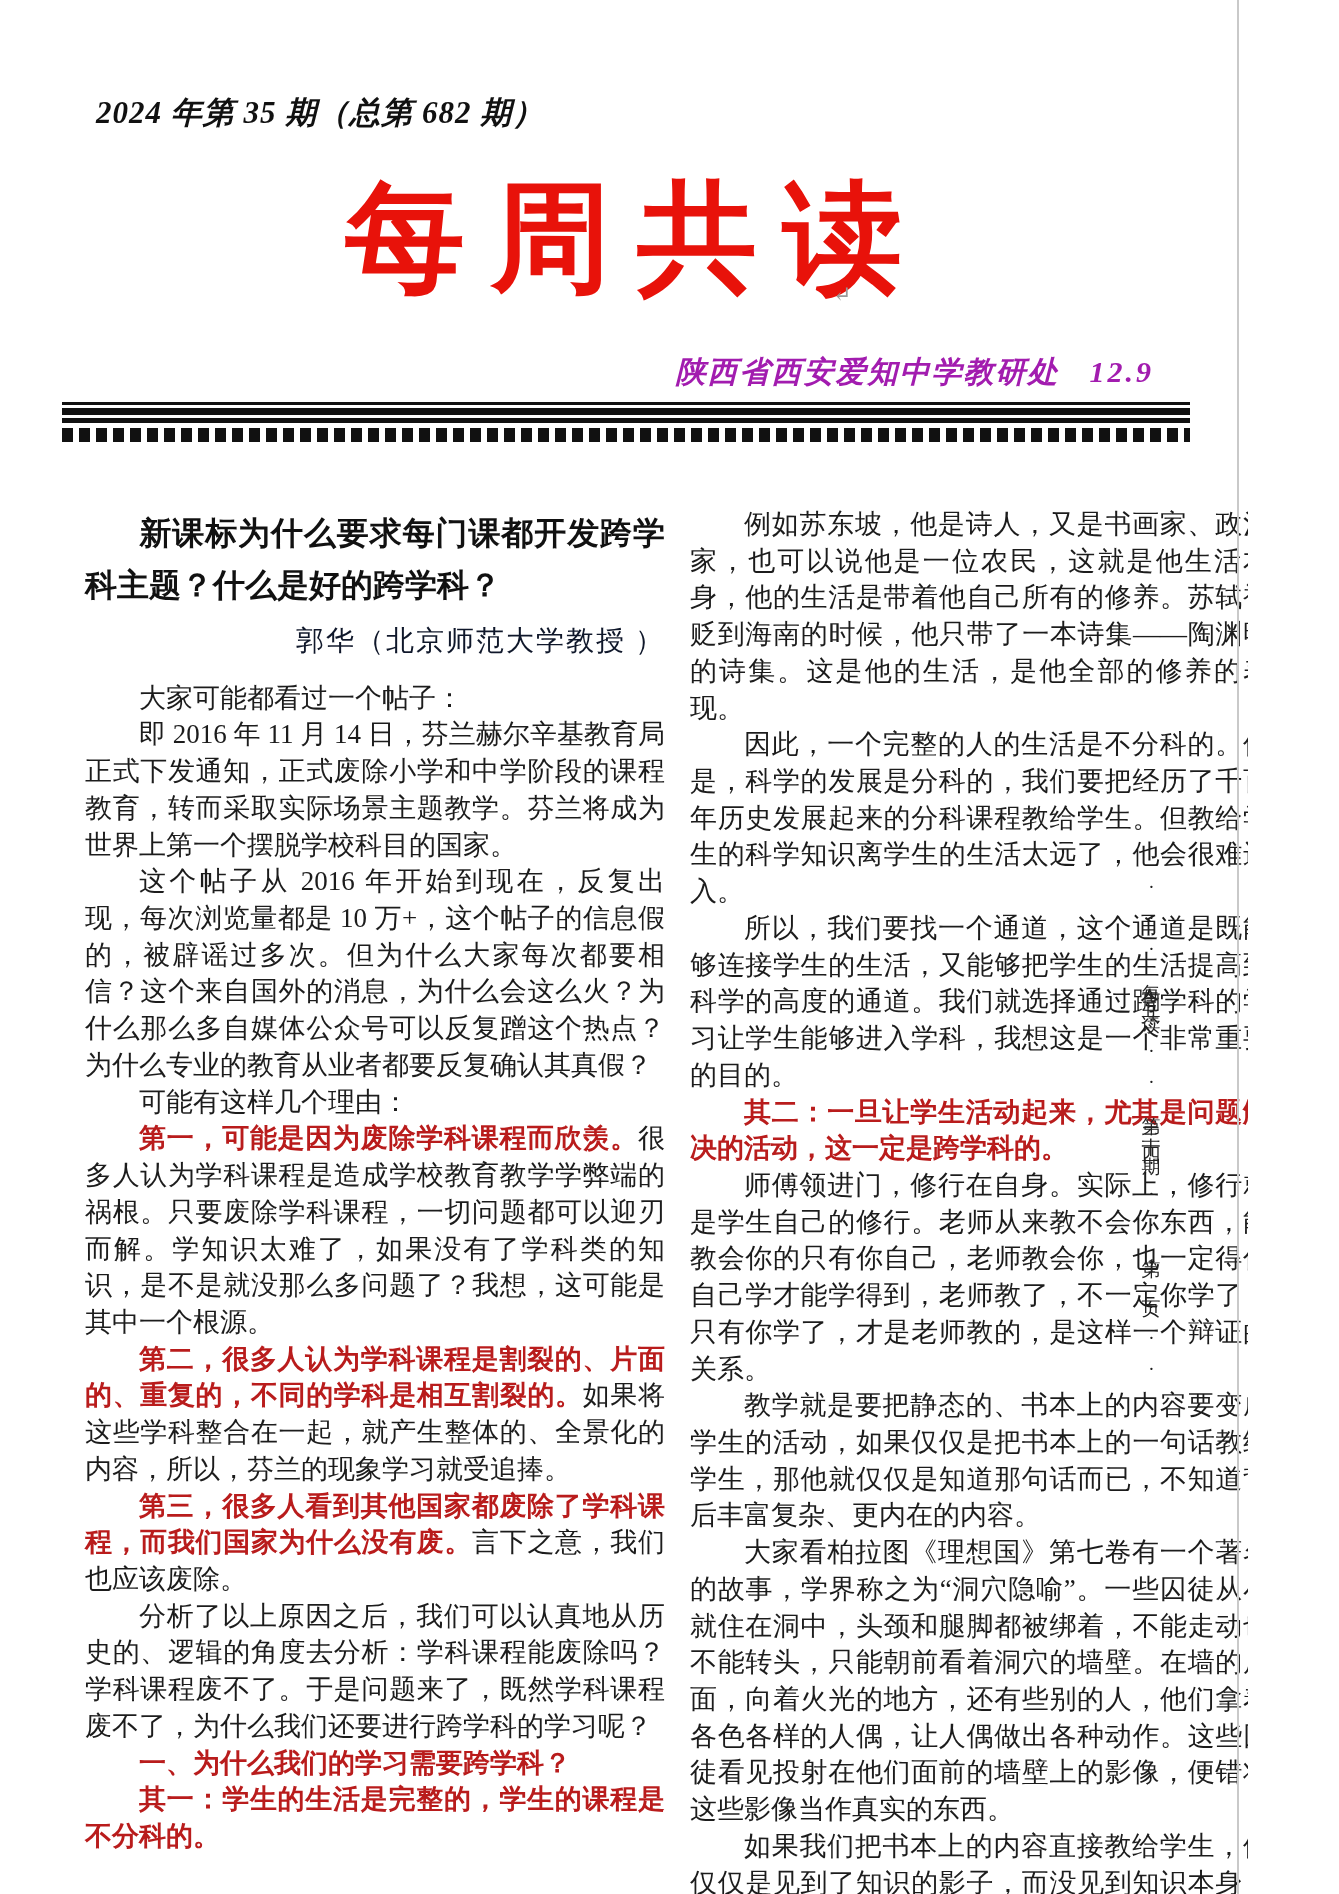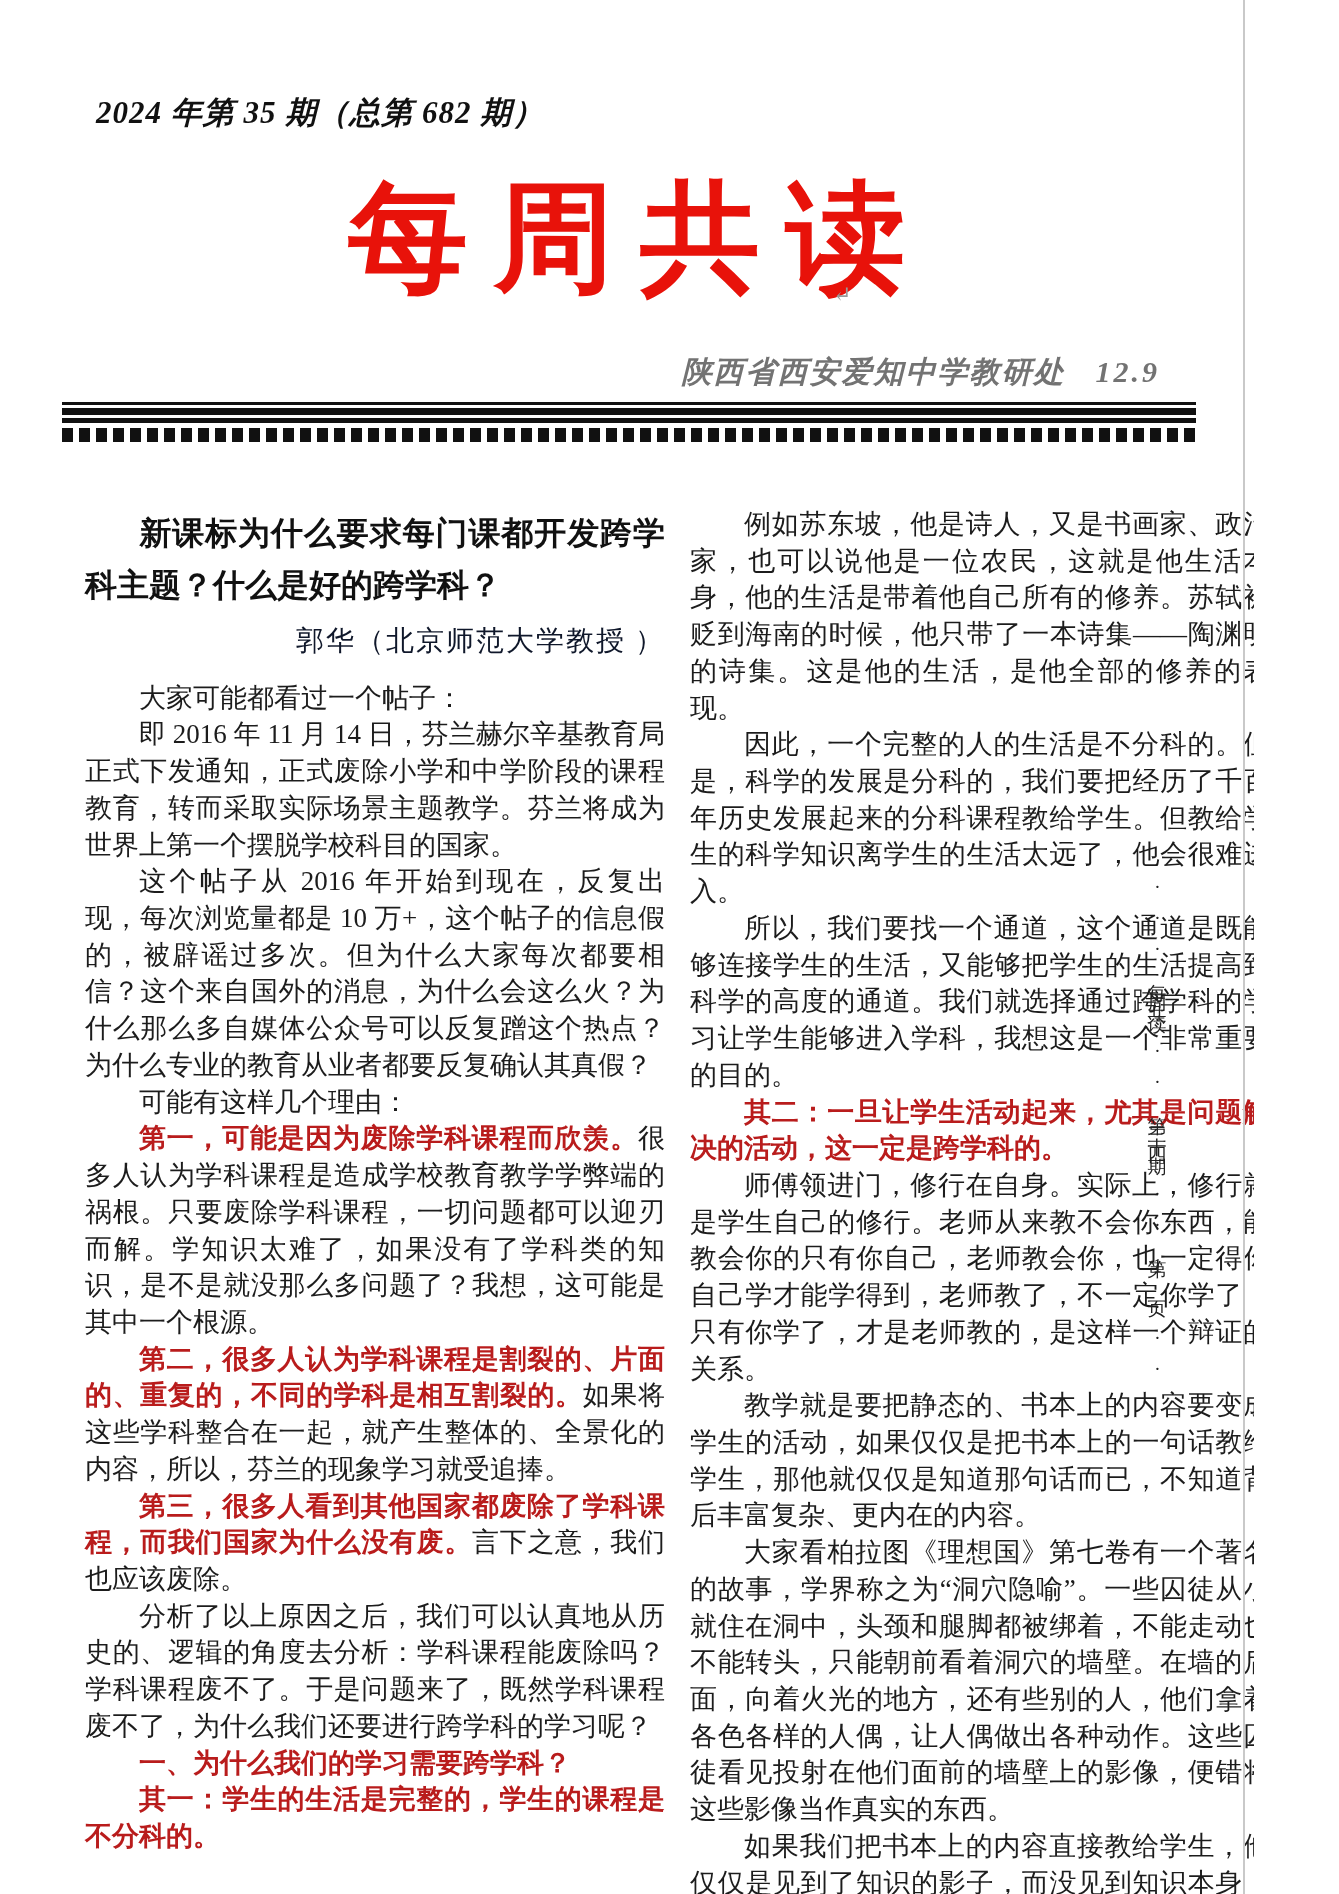--- a/index.html
+++ b/index.html
@@ -3,21 +3,20 @@
 <meta charset="utf-8">
 <style>
   html,body{margin:0;padding:0;background:#ffffff;}
   .page{
     position:relative;
     width:1248px;height:1894px;
     background:#ffffff;
     overflow:hidden;
     font-family:"Liberation Serif","DejaVu Serif",serif;
     color:#1c1c1c;
-    padding-left:6px;
   }
   
   .issue-line{
     position:absolute;left:96px;top:92px;
     font-size:31px;font-weight:bold;font-style:italic;
     letter-spacing:1px;color:#111;
     font-family:"Liberation Serif","DejaVu Serif",serif;
   }
   .red-title{
     position:absolute;left:0;top:168px;width:100%;
@@ -28,21 +27,21 @@
     font-family:"DejaVu Serif","Liberation Serif",serif;
     margin:0;
   }
   .return-mark{
     position:absolute;left:833px;top:282px;
     font-size:22px;color:#9a9a9a;font-weight:normal;
   }
   .org-line{
     position:absolute;right:94px;top:352px;
     font-size:30px;font-style:italic;font-weight:bold;
-    color:#737373;letter-spacing:2px;
+    color:#a21caf;letter-spacing:2px;
     font-family:"Liberation Serif","DejaVu Serif",serif;
   }
   .org-line .date{margin-left:30px;letter-spacing:3px;}
   
   .rule-lines{
     position:absolute;left:62px;right:58px;top:402px;height:21px;
     background:linear-gradient(#111 0 3px,#fff 3px 6px,#111 6px 13px,#fff 13px 16px,#111 16px 21px);
   }
   .dash-band{
     position:absolute;left:62px;right:58px;top:428px;height:14px;

